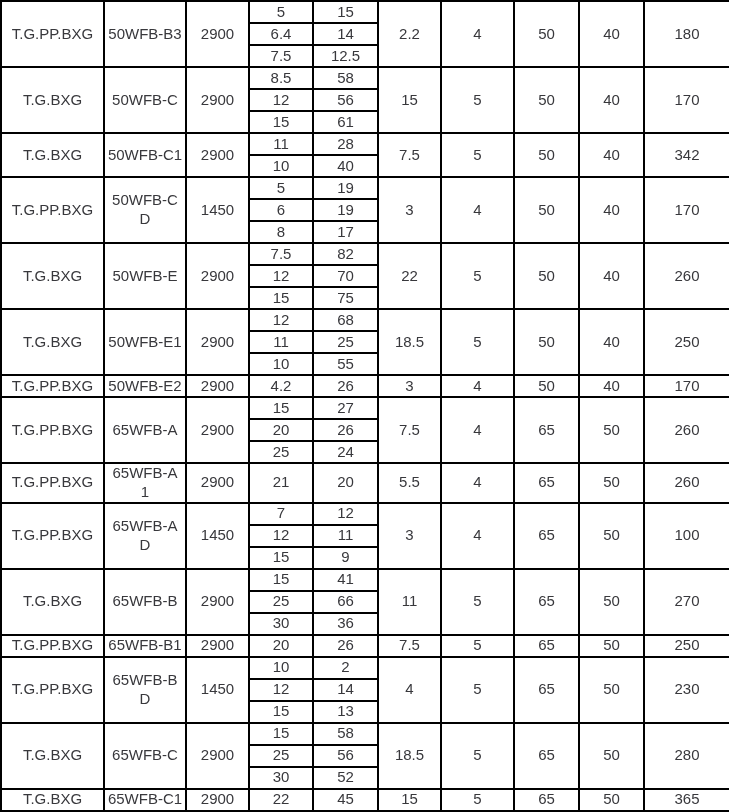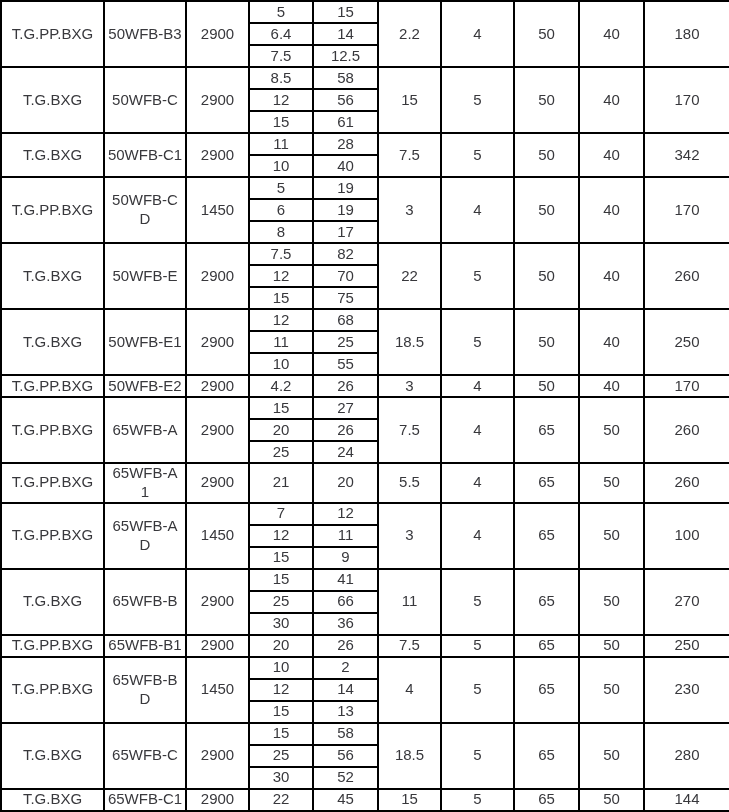--- a/index.html
+++ b/index.html
@@ -310,17 +310,17 @@
         <tr class="sub-row">
           <td>T.G.BXG</td>
           <td class="model-cell">65WFB-C1</td>
           <td>2900</td>
           <td>22</td>
           <td>45</td>
           <td>15</td>
           <td>5</td>
           <td>65</td>
           <td>50</td>
-          <td>144</td>
+          <td>365</td>
         </tr>
       </tbody>
   </table>
 </div>
 
 </body></html>

